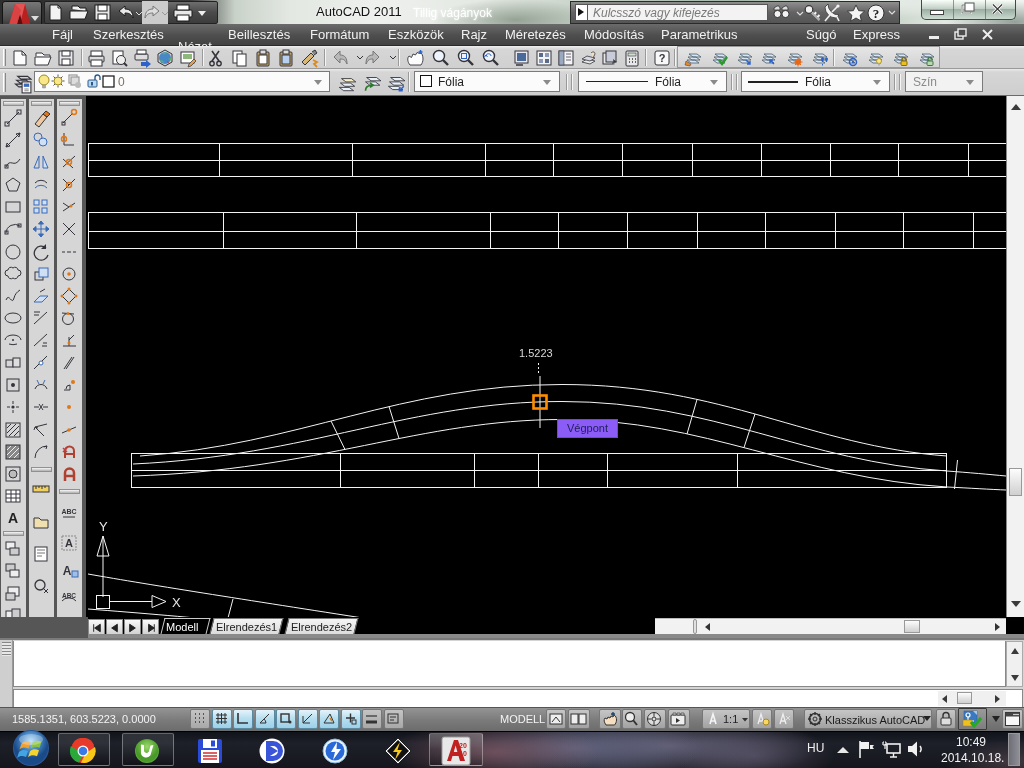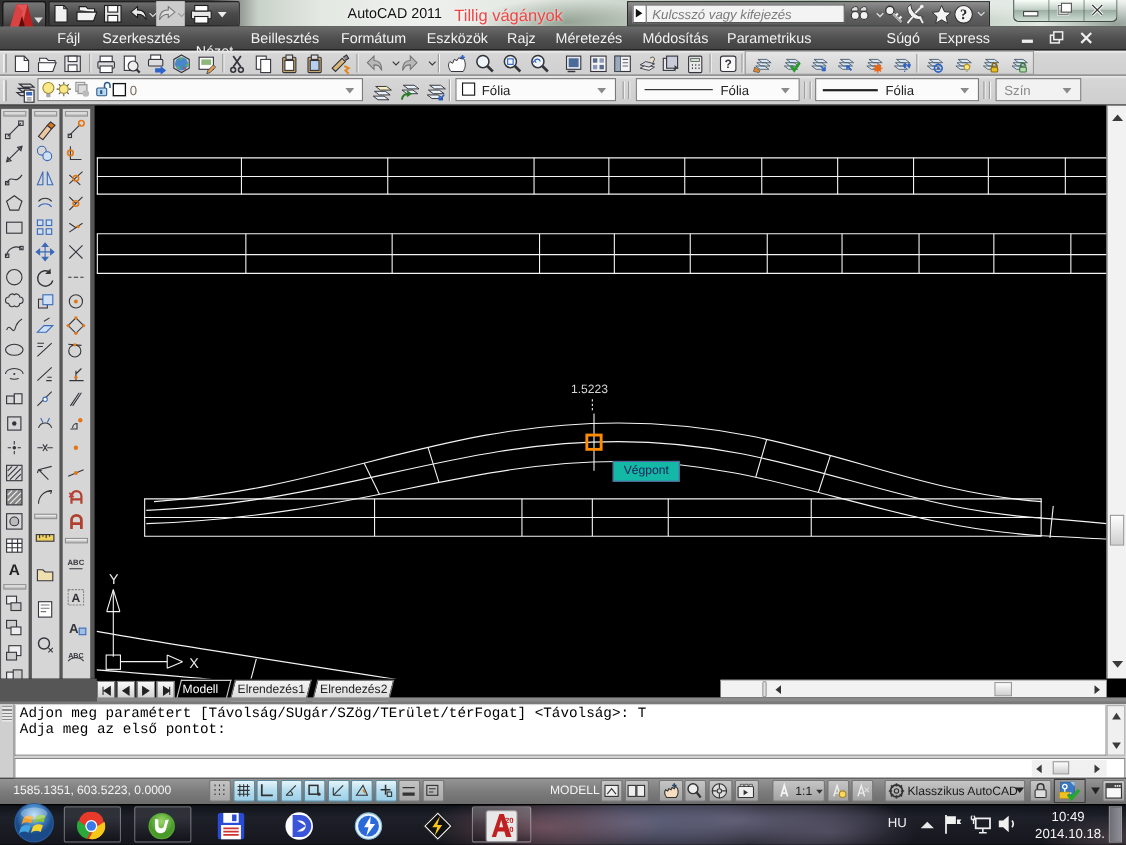--- a/index.html
+++ b/index.html
@@ -51,21 +51,21 @@
  <path d="M113 10 l-6 -5 v3 c-6 0 -8 4 -8 9 c2 -4 4 -5 8 -5 v3 z" fill="#ddd" stroke="#777"></path>
  <path d="M116 11 l3 3 l3 -3" fill="none" stroke="#999"></path>
 
  <rect x="128" y="9" width="18" height="7" rx="1" fill="#e8e8e8" stroke="#1c1c1c"></rect>
  <rect x="131" y="4" width="12" height="5" fill="#fff" stroke="#1c1c1c"></rect>
  <rect x="131" y="14" width="12" height="6" fill="#fff" stroke="#1c1c1c"></rect>
  <path d="M152 10 h8 l-4 5 z" fill="#eee"></path>
 </svg>
 
 <div class="abs" style="left:316px;top:4px;font-size:13px;color:#111;text-shadow:0 0 3px rgba(255,255,255,.9);">AutoCAD 2011</div>
-<div class="abs" style="left:413px;top:6px;font-size:15px;color:#ef4444;text-shadow:0 0 3px rgba(255,255,255,.9);">Tillig vágányok</div>
+<div class="abs" style="left:413px;top:6px;font-size:12px;color:#ffffff;text-shadow:0 0 3px rgba(255,255,255,.9);">Tillig vágányok</div>
 
 <div class="abs" style="left:570px;top:1px;width:330px;height:23px;border:1px solid #2a2a2a;
  background:linear-gradient(180deg,#8f8f8f,#636363 50%,#555);">
 </div>
 <div class="abs" style="left:575px;top:4px;width:13px;height:17px;background:#fff;border:1px solid #555;"></div>
 <div class="abs" style="left:578px;top:8px;width:0;height:0;border-top:4px solid transparent;border-bottom:4px solid transparent;border-left:6px solid #111;"></div>
 <div class="abs" style="left:588px;top:4px;width:180px;height:17px;background:#f3f3f3;border:1px solid #555;border-left:none;"></div>
 <div class="abs" style="left:593px;top:6px;font-size:12px;font-style:italic;color:#7a7a7a;">Kulcsszó vagy kifejezés</div>
 <svg class="abs" style="left:770px;top:3px;" width="130" height="20" viewBox="0 0 130 20">
 
@@ -694,21 +694,21 @@
 <path d="M166 601.5 L152 595.5 M166 601.5 L152 607.5 M152 595.5 V607.5"></path>
 <path d="M540 376 V428"></path>
 <path d="M538.5 363 V375" stroke-dasharray="2 2"></path>
 </g>
 <text x="519" y="357" font-size="11" fill="#d8d8d8" font-family="Liberation Sans">1.5223</text>
 <text x="99" y="531" font-size="13" fill="#e8e8e8" font-family="Liberation Sans">Y</text>
 <text x="172" y="607" font-size="13" fill="#e8e8e8" font-family="Liberation Sans">X</text>
 <rect x="533.5" y="395.5" width="13" height="13" fill="none" stroke="#ff8c00" stroke-width="2.6"></rect>
 </svg>
 
-<div class="abs" style="left:557px;top:419px;width:61px;height:19px;background:#14b8a6;border:1px solid #5a5f9a;font-size:11px;color:#1c2058;line-height:17px;text-align:center;">Végpont</div>
+<div class="abs" style="left:557px;top:419px;width:61px;height:19px;background:#8b5cf6;border:1px solid #5a5f9a;font-size:11px;color:#1c2058;line-height:17px;text-align:center;">Végpont</div>
 
 <div class="abs" style="left:1006px;top:96px;width:18px;height:521px;background:#f2f2f2;border-left:1px solid #888;">
  <div class="abs" style="left:4px;top:8px;width:0;height:0;border-left:5px solid transparent;border-right:5px solid transparent;border-bottom:6px solid #3a3a3a;"></div>
  <div class="abs" style="left:2px;top:372px;width:13px;height:28px;background:linear-gradient(180deg,#fdfdfd,#cfcfcf);border:1px solid #999;"></div>
  <div class="abs" style="left:4px;top:505px;width:0;height:0;border-left:5px solid transparent;border-right:5px solid transparent;border-top:6px solid #3a3a3a;"></div>
 </div>
 
 <div class="abs" style="left:0;top:617px;width:1024px;height:21px;background:#000;"></div>
 <div class="abs" style="left:0;top:617px;width:88px;height:21px;background:#565656;"></div>
 <div class="abs" style="left:88px;top:619px;width:17px;height:17px;background:linear-gradient(180deg,#fafafa,#d0d0d0);border:1px solid #888;"></div>
@@ -753,22 +753,20 @@
 
 <div class="abs" style="left:0;top:638px;width:1024px;height:69px;background:#d4d4d4;border-top:2px solid #7a7a7a;">
  <div class="abs" style="left:0;top:0;width:13px;height:67px;background:#cfcfcf;border-right:1px solid #999;"></div>
  <div class="abs" style="left:2px;top:2px;width:9px;height:14px;background:repeating-linear-gradient(180deg,#888 0,#888 1px,#e8e8e8 1px,#e8e8e8 3px);"></div>
  <div class="abs" style="left:13px;top:1px;width:993px;height:46px;background:#fff;border:1px solid #888;border-top:none;"></div>
  <div class="abs" style="left:1006px;top:1px;width:17px;height:46px;background:#f0f0f0;border:1px solid #aaa;">
   <div class="abs" style="left:4px;top:6px;width:0;height:0;border-left:4.5px solid transparent;border-right:4.5px solid transparent;border-bottom:6px solid #3a3a3a;"></div>
   <div class="abs" style="left:4px;top:33px;width:0;height:0;border-left:4.5px solid transparent;border-right:4.5px solid transparent;border-top:6px solid #3a3a3a;"></div>
  </div>
  <div class="abs" style="left:13px;top:49px;width:1010px;height:19px;background:#fff;border:1px solid #888;"></div>
- <div class="abs" style="left:18px;top:2px;font-family:'Liberation Mono',monospace;font-size:13px;color:#000;white-space:pre;line-height:14px;">Adjon meg paramétert [Távolság/SUgár/SZög/TErület/térFogat] &lt;Távolság&gt;: T
-Adja meg az első pontot:</div>
  <div class="abs" style="left:938px;top:51px;width:68px;height:15px;background:#f0f0f0;">
   <div class="abs" style="left:4px;top:3.5px;width:0;height:0;border-top:4px solid transparent;border-bottom:4px solid transparent;border-right:5px solid #3a3a3a;"></div>
   <div class="abs" style="left:19px;top:1px;width:15px;height:12px;background:linear-gradient(180deg,#fdfdfd,#cfcfcf);border:1px solid #999;"></div>
   <div class="abs" style="left:57px;top:3.5px;width:0;height:0;border-top:4px solid transparent;border-bottom:4px solid transparent;border-left:5px solid #3a3a3a;"></div>
  </div>
 </div>
 
 <div class="abs" style="left:0;top:707px;width:1024px;height:24px;background:linear-gradient(180deg,#949494,#7a7a7a 55%,#6c6c6c);border-top:1px solid #555;">
 </div>
 <div class="abs" style="left:12px;top:713px;font-size:11px;color:#f4f4f4;">1585.1351, 603.5223, 0.0000</div>

